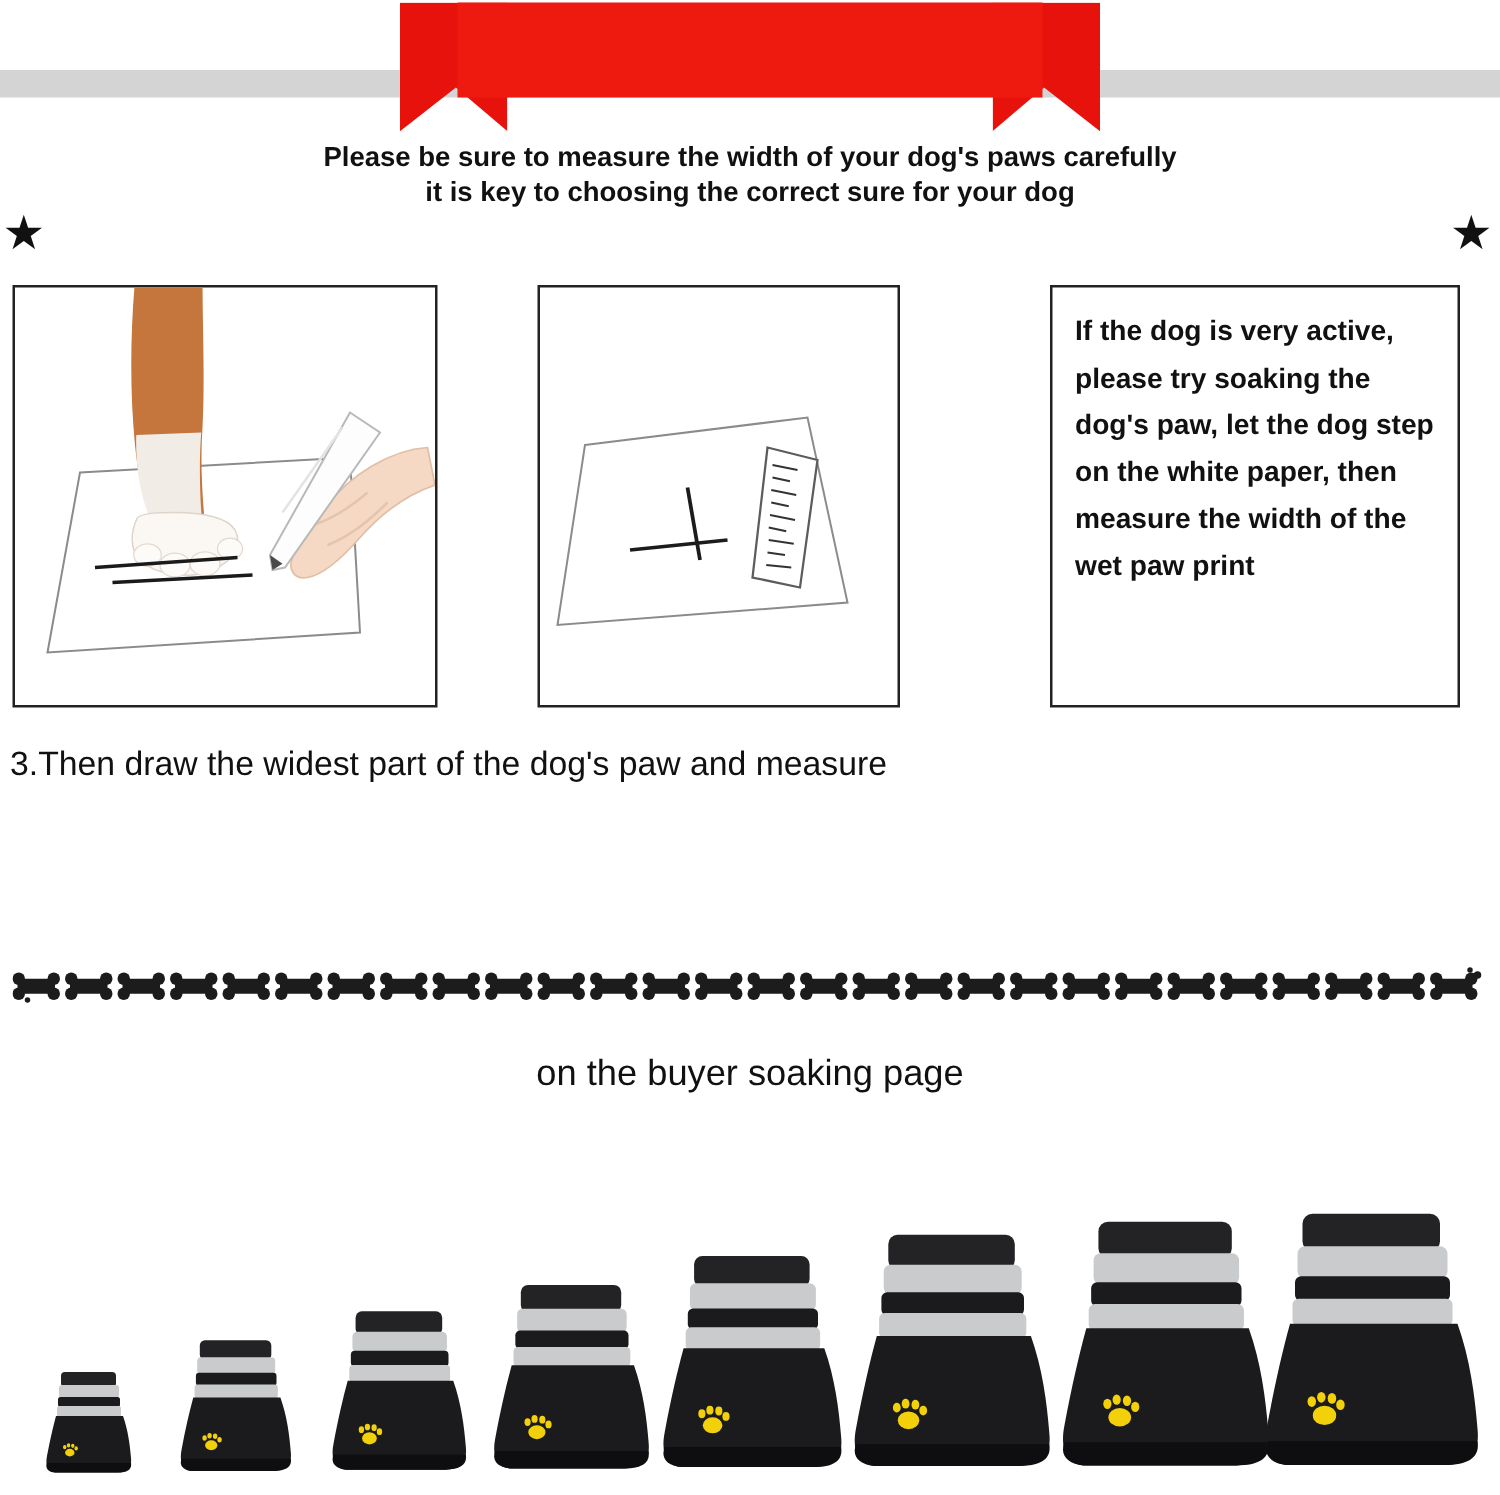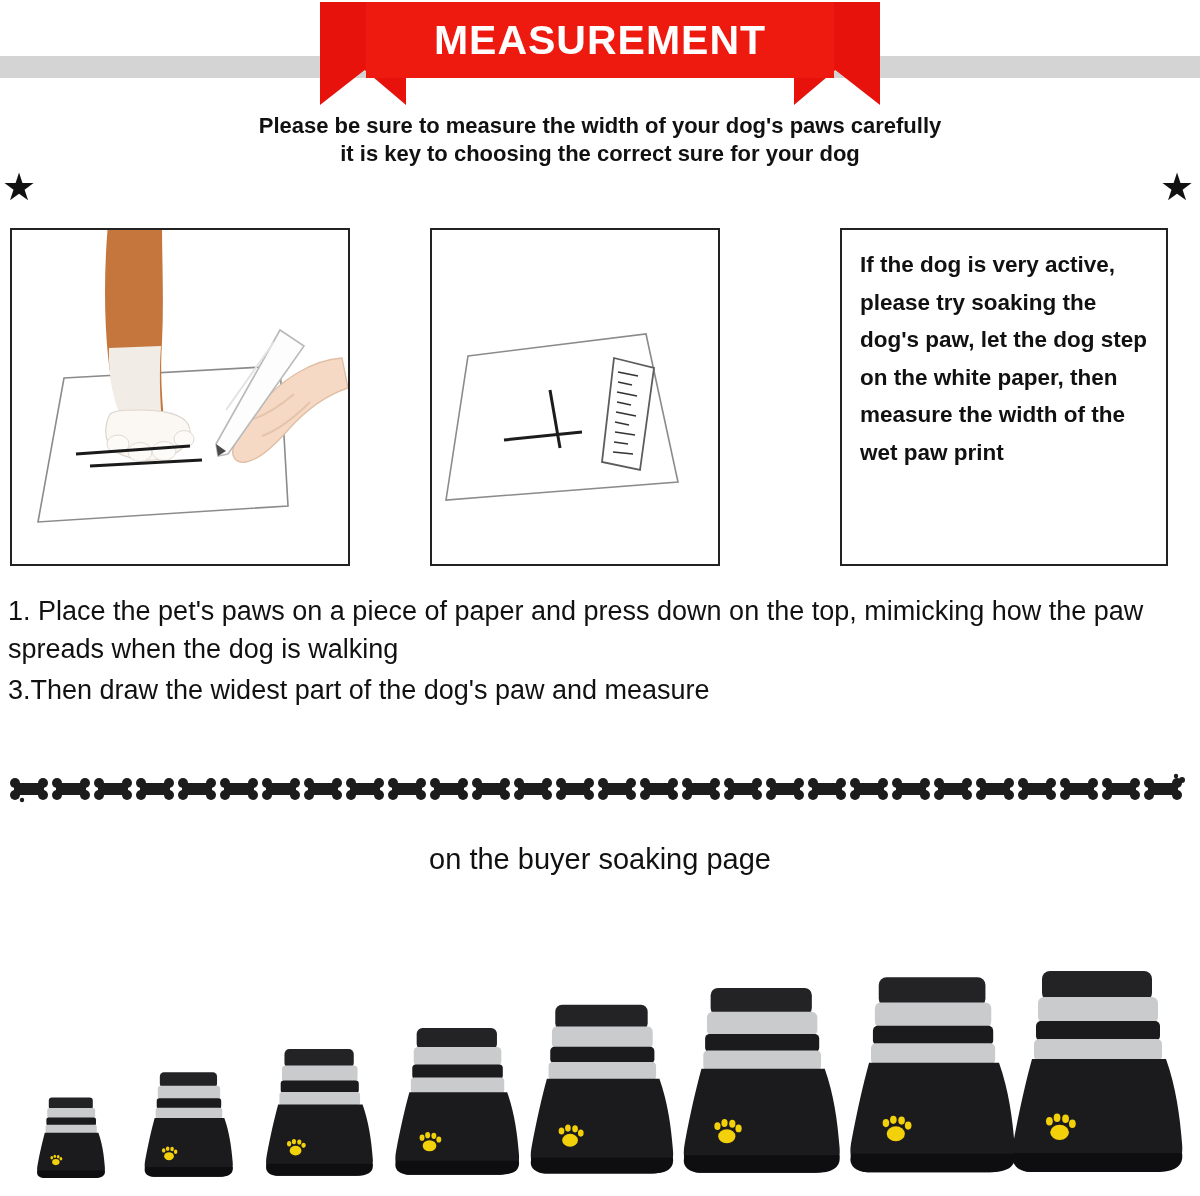--- a/index.html
+++ b/index.html
@@ -187,21 +187,20 @@
 </style>
 </head>
 <body>
 
 <div class="banner-wrap">
   <div class="banner-gray"></div>
   <div class="banner-ribbon">
     <div class="ribbon-left-tail"></div>
     <div class="ribbon-right-tail"></div>
     <div class="ribbon-main"></div>
-    <div class="ribbon-title">MEASUREMENT</div>
   </div>
 </div>
 
 <div class="headline">
   <span>Please be sure to measure the width of your dog's paws carefully</span>
   <span class="line2">it is key to choosing the correct sure for your dog</span>
 </div>
 <div class="star star-left">★</div>
 <div class="star star-right">★</div>
 
@@ -254,21 +253,20 @@
       </g>
     </svg>
   </div>
 
   <div class="panel panel-3">
     <div class="note-text">If the dog is very active, please try soaking the dog's paw, let the dog step on the white paper, then measure the width of the wet paw print</div>
   </div>
 </div>
 
 <div class="instructions">
-  <p>1. Place the pet's paws on a piece of paper and press down on the top, mimicking how the paw spreads when the dog is walking</p>
   <p>3.Then draw the widest part of the dog's paw and measure</p>
 </div>
 
 <div class="divider">
   <svg width="1180" height="34" viewBox="0 0 1180 34" xmlns="http://www.w3.org/2000/svg">
     <defs>
       <g id="bone">
         <circle cx="5" cy="6" r="5" fill="#1c1c1c"></circle>
         <circle cx="5" cy="18" r="5" fill="#1c1c1c"></circle>
         <circle cx="33" cy="6" r="5" fill="#1c1c1c"></circle>

